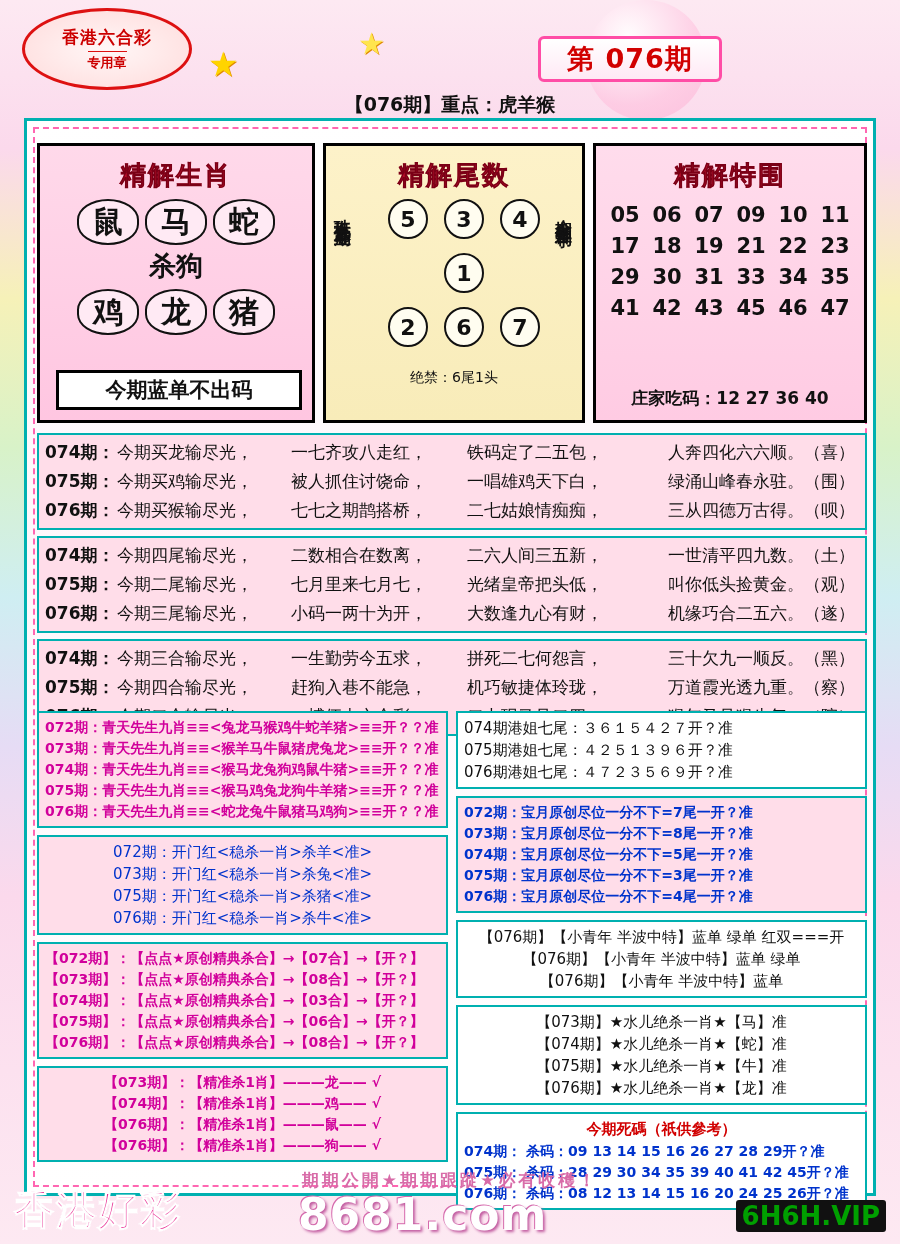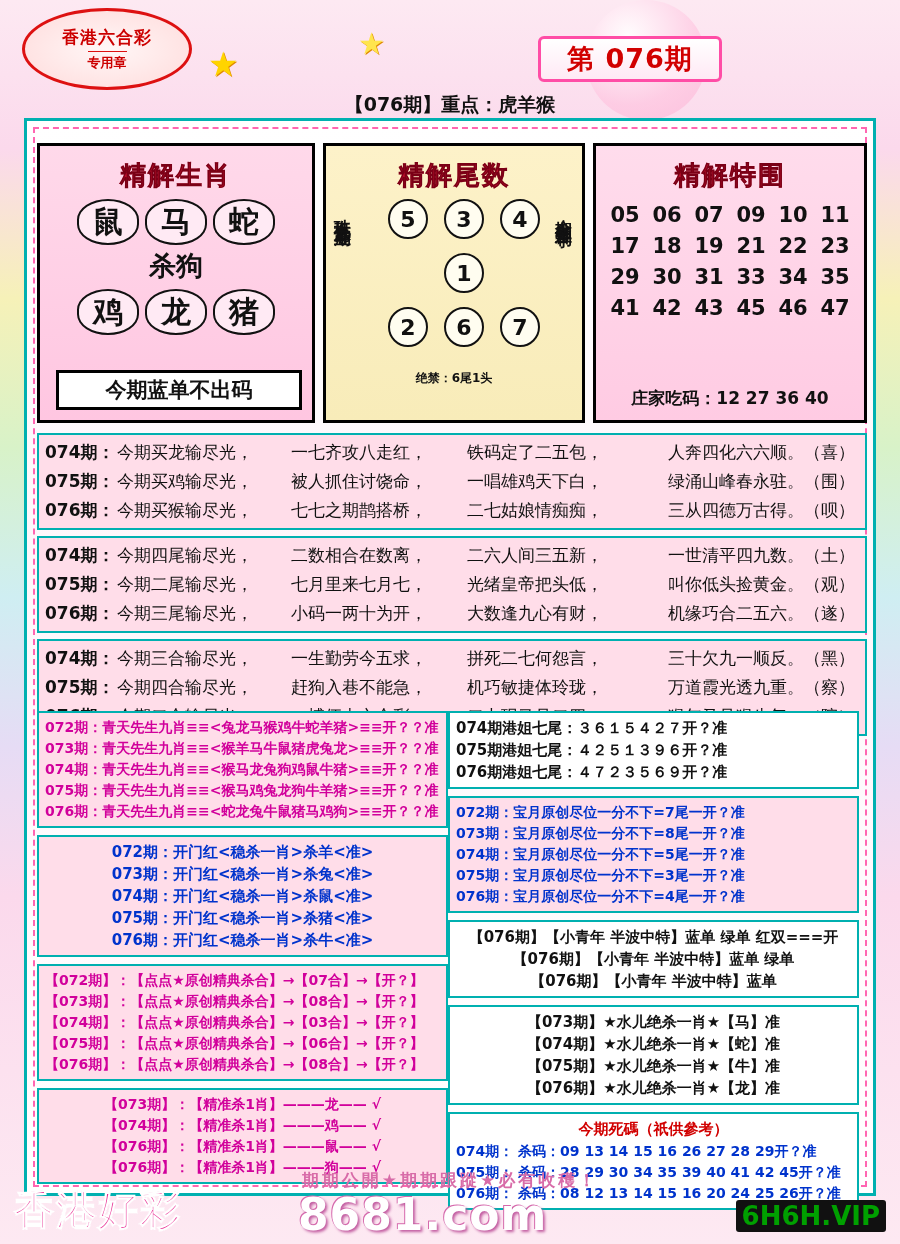--- a/index.html
+++ b/index.html
@@ -98,47 +98,47 @@
   }
   .vleft { left:6px; top:10px; }
   .vright { right:6px; top:10px; }
   .circ {
     position:absolute; width:40px; height:40px; border:2px solid #111; border-radius:50%;
     display:flex; align-items:center; justify-content:center;
     font-size:22px; font-weight:bold; background:#fffdf0; color:#111;
   }
   .ban {
     position:absolute; left:0; right:0; bottom:8px; text-align:center;
-    font-size:12px; font-weight:bold; color:#111;
+    font-size:14px; font-weight:normal; color:#111;
   }
   .num-grid { padding:8px 10px 0; display:grid; grid-template-columns:repeat(6,1fr); gap:7px 4px; }
   .num-grid div { text-align:center; font-size:21px; font-weight:bold; color:#111; }
   .eatcode {
     position:absolute; left:0; right:0; bottom:10px; text-align:center;
     font-size:17px; font-weight:bold; color:#111;
   }
   
   .poems { position:absolute; left:10px; top:312px; width:830px; }
   .poem-block { border:2px solid #00b0b0; background:#ffdde9; margin-bottom:6px; padding:3px 0;}
   .poem-row { display:flex; font-size:17px; color:#111; padding:3px 6px; white-space:nowrap; }
   .poem-row .lbl { width:72px; font-weight:bold; }
   .poem-row .c { width:174px; }
   .poem-row .c2 { width:176px; }
   .poem-row .c3 { width:200px; }
   .poem-row .c4 { flex:1; text-align:right; padding-right:4px;}
   
-  .cols { position:absolute; left:10px; top:590px; width:830px; display:flex; }
+  .cols { position:absolute; left:10px; top:590px; width:830px; display:flex; gap:8px; }
   .col { width:411px; }
   .boxy { border:2px solid #00b0b0; background:#ffdde9; margin-bottom:7px; padding:4px 6px; }
   .boxy.white { background:#ffffff; }
   .line { font-size:14px; color:#111; padding:1.5px 0; white-space:nowrap; }
   .line.mag { color:#d1009b; font-weight:bold; }
   .line.blue { color:#0033cc; font-weight:bold; }
   .line.c { text-align:center; }
-  .line.big { font-size:15px; font-weight:bold; }
+  .line.big { font-size:15px; font-weight:normal; }
   .dead-title { text-align:center; font-size:15px; font-weight:bold; color:#d10000; padding:2px 0; }
   
   .footer-note {
     position:absolute; left:0; bottom:52px; width:900px; text-align:center;
     font-size:17px; color:#d86ba8; font-weight:bold; letter-spacing:3px;
   }
   .wm-left {
     position:absolute; left:14px; bottom:6px;
     font-size:40px; font-weight:bold; color:#e8258f;
     -webkit-text-stroke:1px #fff; letter-spacing:2px;
@@ -323,21 +323,20 @@
           <div class="line mag">072期：青天先生九肖≡≡&lt;兔龙马猴鸡牛蛇羊猪&gt;≡≡开？？准</div>
           <div class="line mag">073期：青天先生九肖≡≡&lt;猴羊马牛鼠猪虎兔龙&gt;≡≡开？？准</div>
           <div class="line mag">074期：青天先生九肖≡≡&lt;猴马龙兔狗鸡鼠牛猪&gt;≡≡开？？准</div>
           <div class="line mag">075期：青天先生九肖≡≡&lt;猴马鸡兔龙狗牛羊猪&gt;≡≡开？？准</div>
           <div class="line mag">076期：青天先生九肖≡≡&lt;蛇龙兔牛鼠猪马鸡狗&gt;≡≡开？？准</div>
         </div>
 
         <div class="boxy">
           <div class="line blue c big">072期：开门红&lt;稳杀一肖&gt;杀羊&lt;准&gt;</div>
           <div class="line blue c big">073期：开门红&lt;稳杀一肖&gt;杀兔&lt;准&gt;</div>
-          <div class="line blue c big">074期：开门红&lt;稳杀一肖&gt;杀鼠&lt;准&gt;</div>
           <div class="line blue c big">075期：开门红&lt;稳杀一肖&gt;杀猪&lt;准&gt;</div>
           <div class="line blue c big">076期：开门红&lt;稳杀一肖&gt;杀牛&lt;准&gt;</div>
         </div>
 
         <div class="boxy">
           <div class="line mag">【072期】：【点点★原创精典杀合】→【07合】→【开？】</div>
           <div class="line mag">【073期】：【点点★原创精典杀合】→【08合】→【开？】</div>
           <div class="line mag">【074期】：【点点★原创精典杀合】→【03合】→【开？】</div>
           <div class="line mag">【075期】：【点点★原创精典杀合】→【06合】→【开？】</div>
           <div class="line mag">【076期】：【点点★原创精典杀合】→【08合】→【开？】</div>

